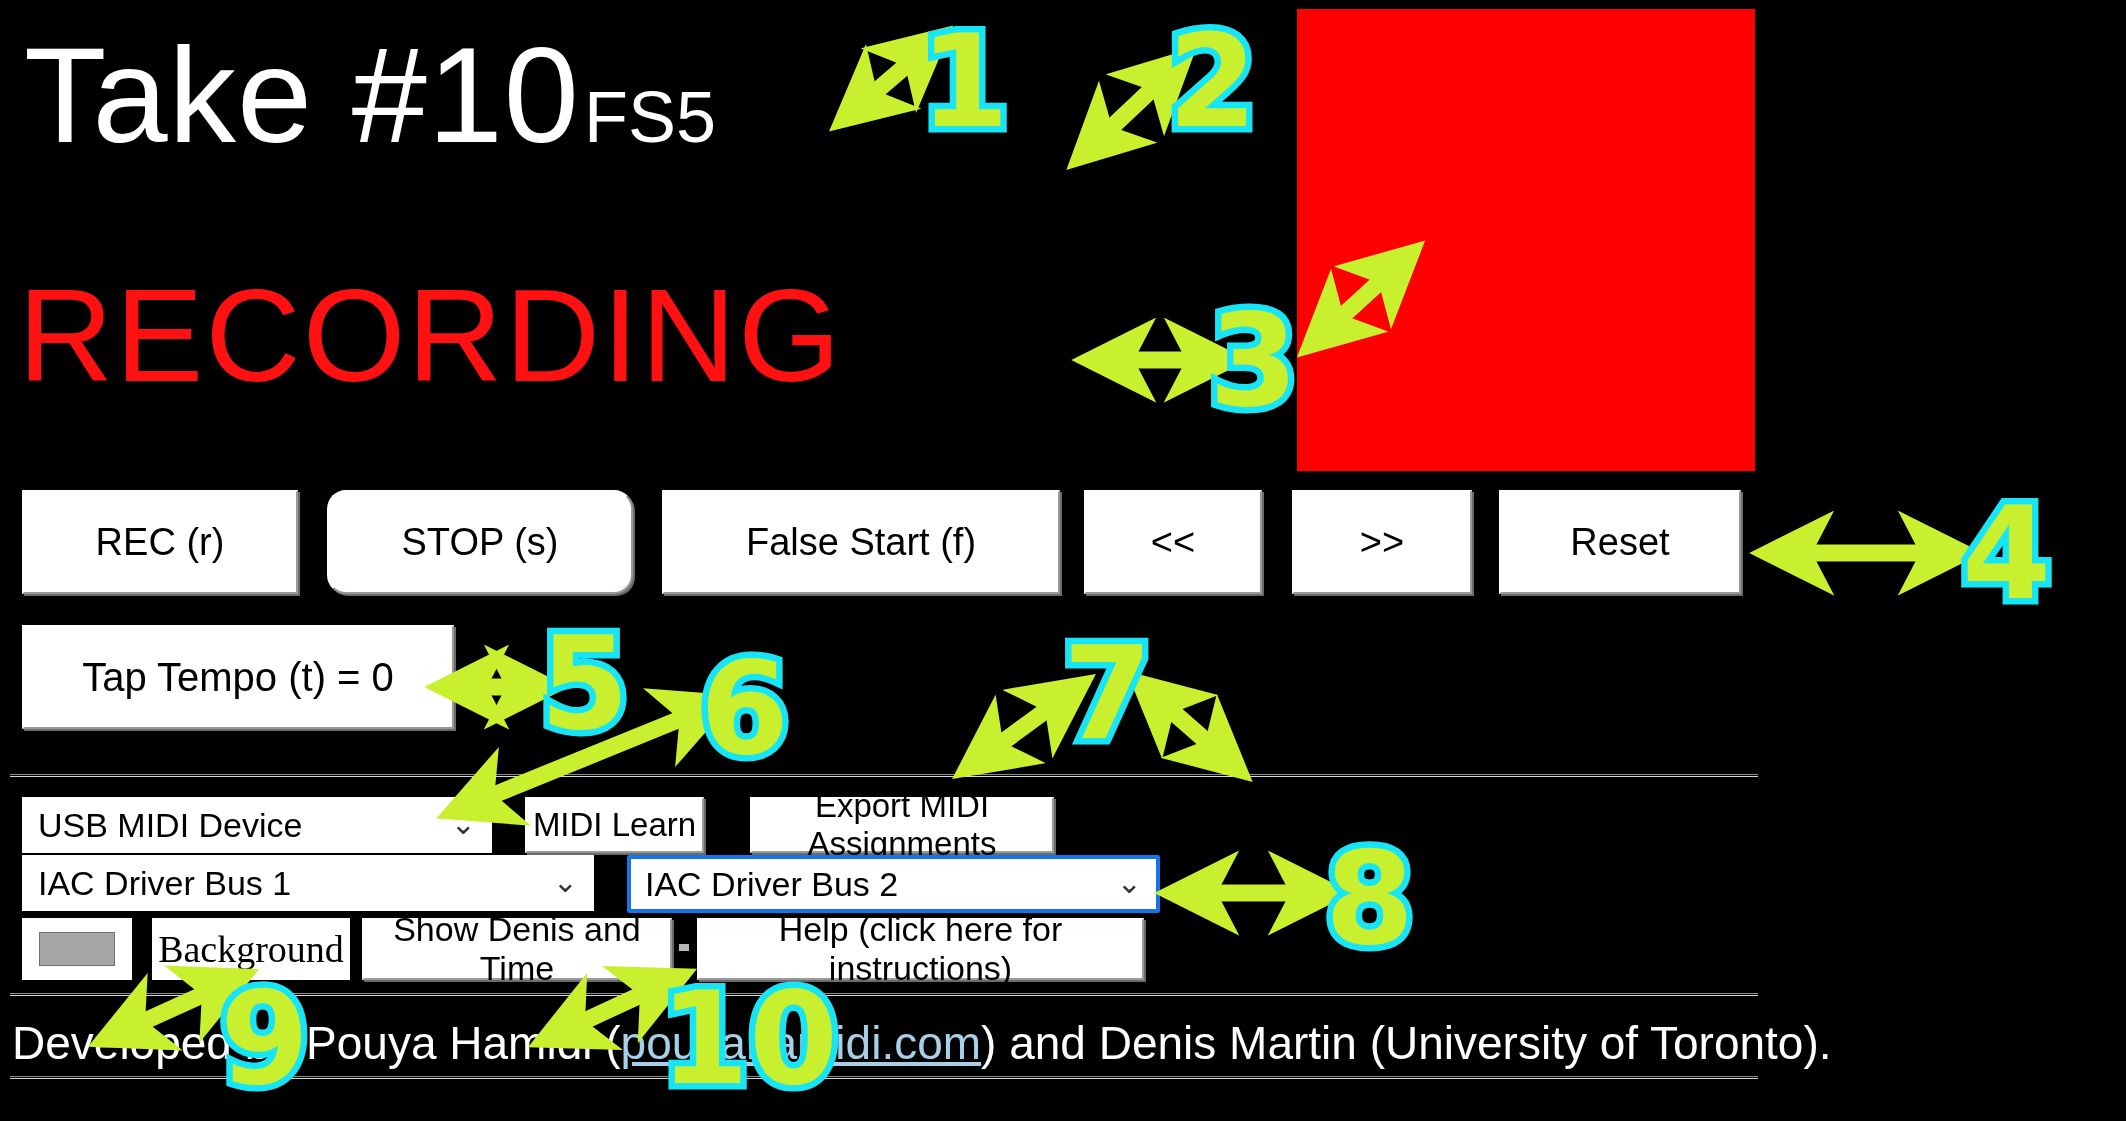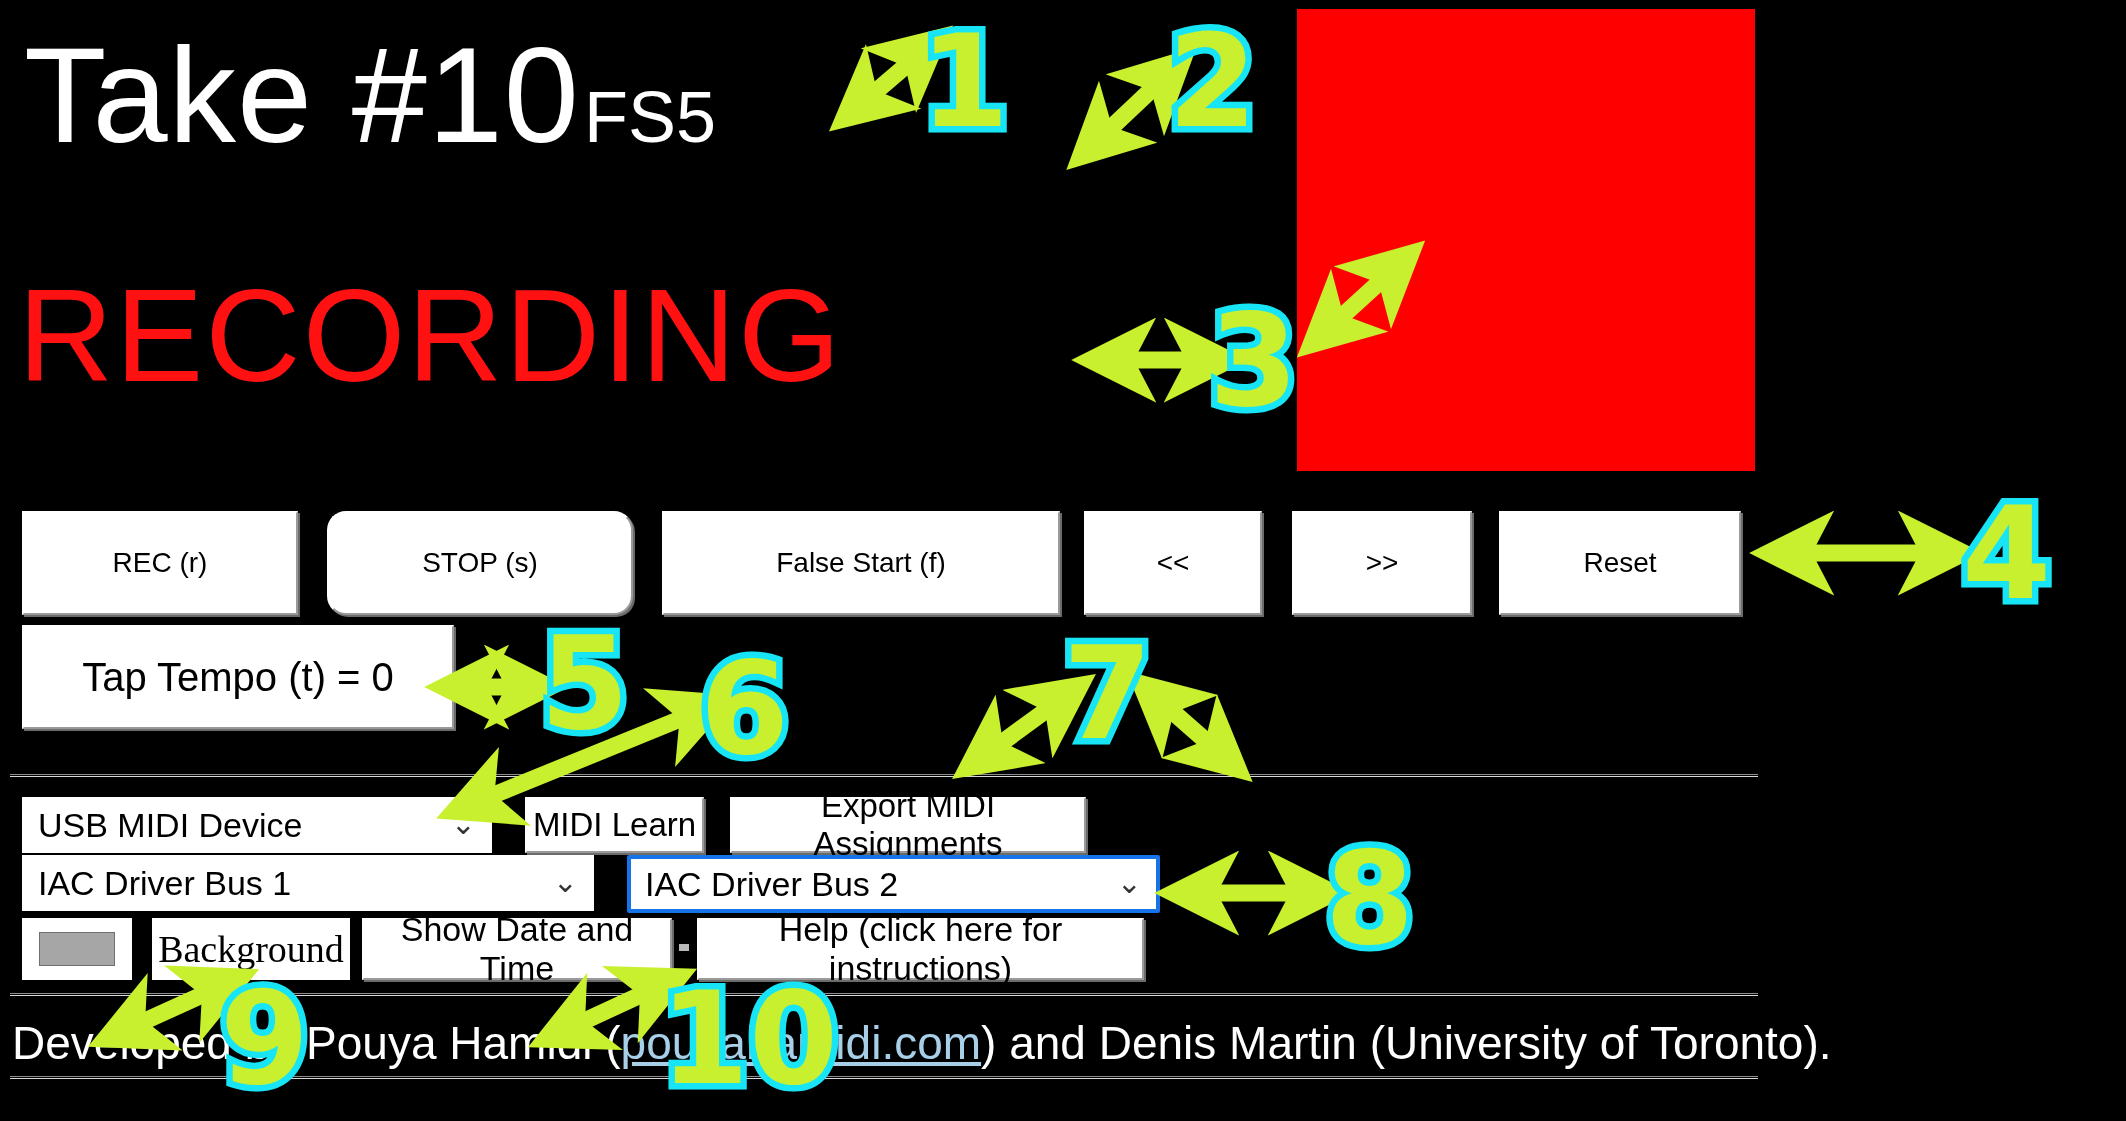--- a/index.html
+++ b/index.html
@@ -83,22 +83,21 @@
     box-sizing: border-box;
     position: absolute;
     cursor: pointer;
     padding: 0;
   }
 
   
   .transport .btn {
     top: 490px;
     height: 104px;
-    font-size: 28px;
-    margin-top: 21px;
+    font-size: 38px;
   }
   #btn-rec     { left: 22px;   width: 276px; }
   #btn-stop    { left: 327px;  width: 306px; border-radius: 19px; }
   #btn-false   { left: 662px;  width: 398px; }
   #btn-prev    { left: 1084px; width: 178px; }
   #btn-next    { left: 1292px; width: 180px; }
   #btn-reset   { left: 1499px; width: 242px; }
 
   
   #btn-tap {
@@ -157,21 +156,21 @@
     border: 4px solid #1673e8;
     border-radius: 2px;
   }
 
   .midi-btn {
     top: 797px;
     height: 56px;
     font-size: 33px;
   }
   #btn-midi-learn  { left: 525px; width: 179px; }
-  #btn-midi-export { left: 730px; width: 356px; }
+  #btn-midi-export { left: 750px; width: 304px; }
   #btn-midi-import { left: 1119px; width: 355px; }
 
   
   #color-swatch {
     position: absolute;
     left: 22px;
     top: 918px;
     width: 110px;
     height: 62px;
     background: #ffffff;
@@ -289,21 +288,21 @@
   </div>
   <div class="select" id="sel-bus2">
     <span>IAC Driver Bus 2</span>
     <span class="chev">⌄</span>
   </div>
 
   <div id="color-swatch">
     <div class="swatch-inner" style="background: rgb(166, 166, 166);"></div>
   </div>
   <button class="btn" id="btn-background">Background</button>
-  <button class="btn" id="btn-datetime">Show Date and Time</button>
+  <button class="btn" id="btn-datetime">Show Denis and Time</button>
   <div class="tiny-dash"></div>
   <button class="btn" id="btn-help">Help (click here for instructions)</button>
 
   <div class="hr" id="hr-foot-1"></div>
 
   <div class="credit">
     <span>Developed by Pouya Hamidi (</span><a href="#">pouyahamidi.com</a><span>) and Denis Martin (University of Toronto).</span>
   </div>
 
   <div class="hr" id="hr-foot-2"></div>

